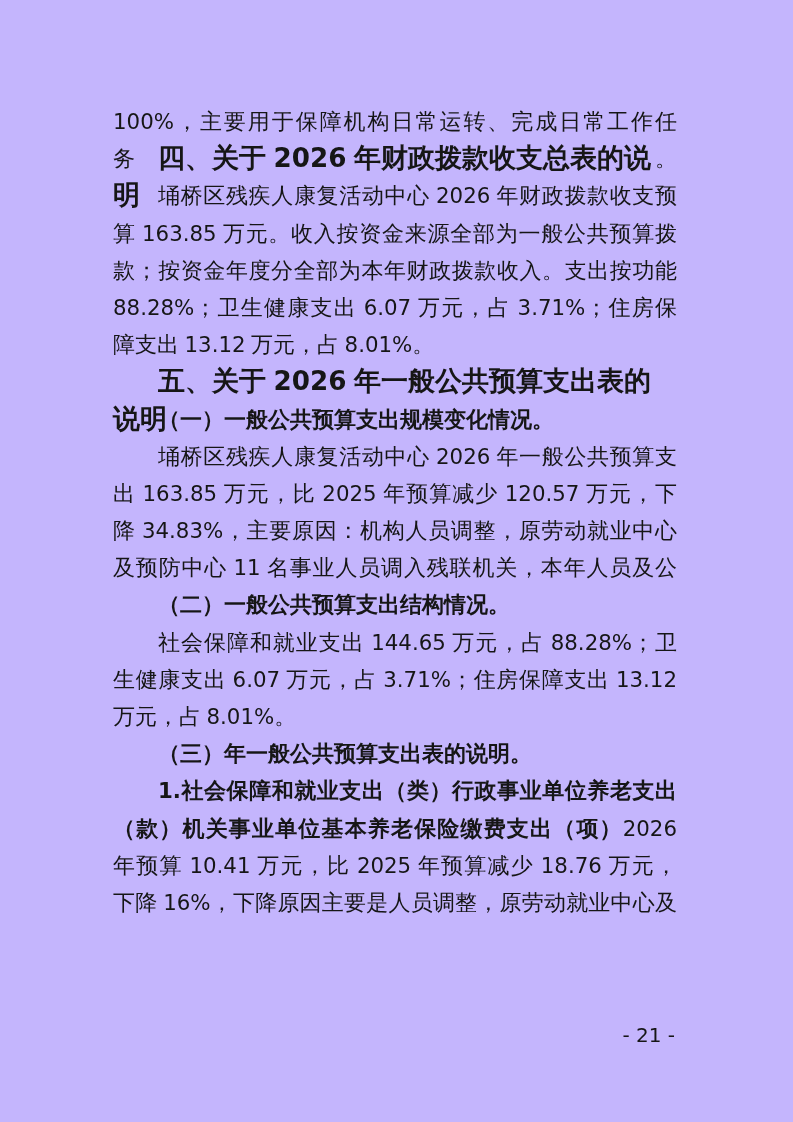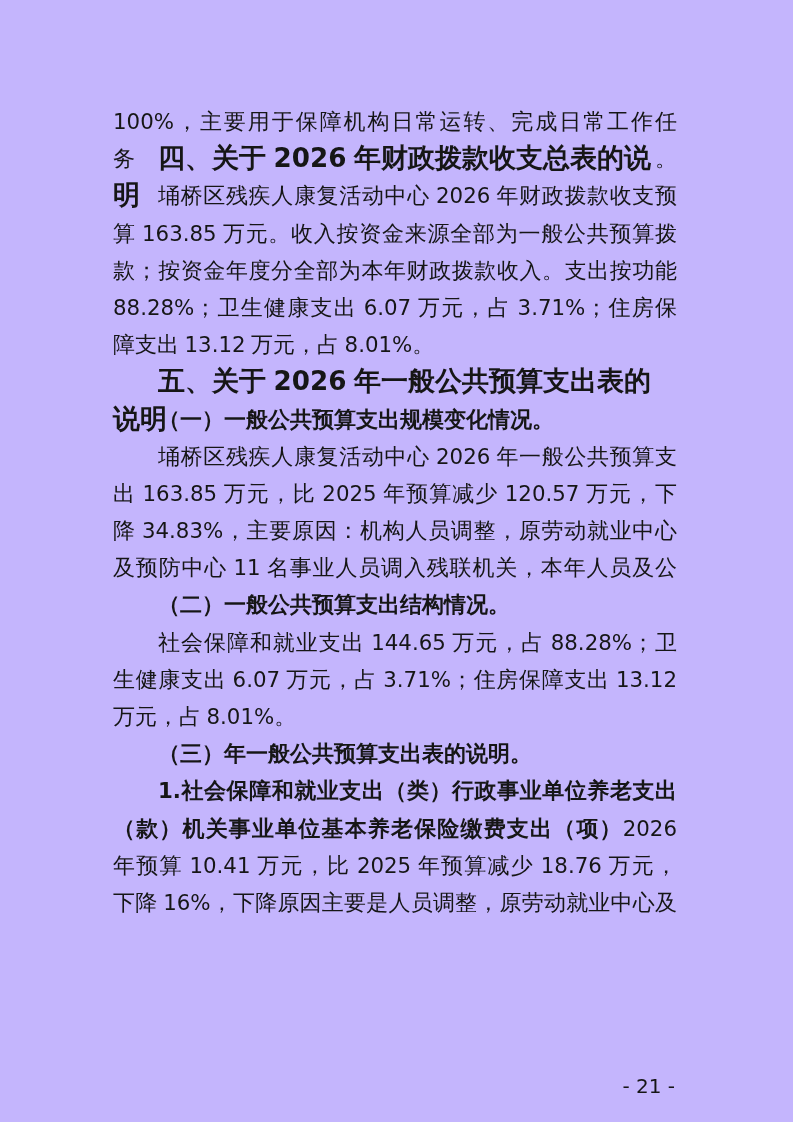--- a/index.html
+++ b/index.html
@@ -42,21 +42,21 @@
   }
   
   .kai { font-weight: 700; }
   
   .fsb { font-weight: 700; }
   .reg { font-weight: 400; }
   
   .num { font-family: "DejaVu Sans", "Liberation Sans", sans-serif; font-size: 0.97em; }
   .page-number {
     position: absolute;
-    top: 1074px;
+    top: 1023px;
     right: 118px;
     font-family: "DejaVu Sans", "Liberation Sans", sans-serif;
     font-size: 20px;
     color: #161616;
   }
 </style>
 </head>
 <body>
 
 <div class="page">

